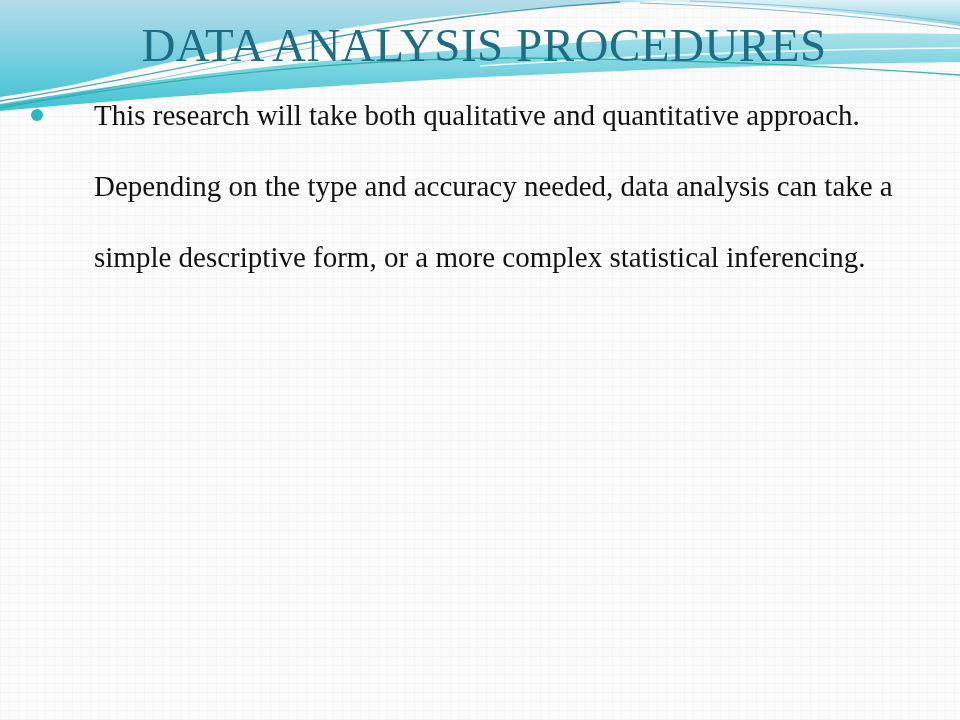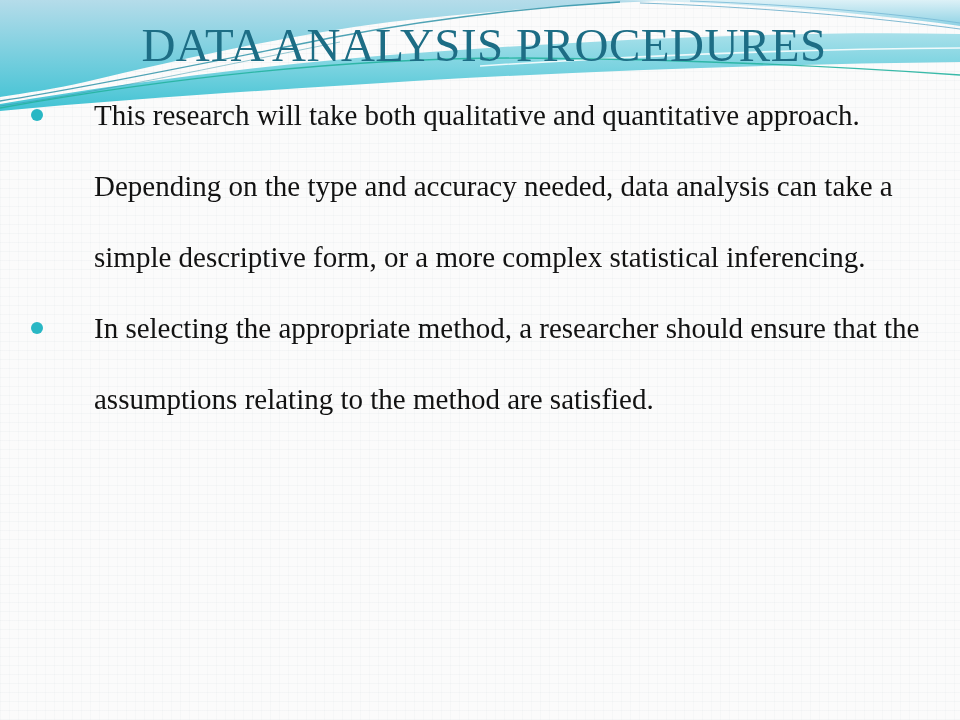--- a/index.html
+++ b/index.html
@@ -96,20 +96,16 @@
   </div>
 
   <h1 class="slide-title">DATA ANALYSIS PROCEDURES</h1>
 
   <div class="content">
     <ul class="bullet-list">
       <li class="bullet-item">
         <span class="bullet-dot"></span>
         <span class="bullet-text">This research will take both qualitative and quantitative approach. Depending on the type and accuracy needed, data analysis can take a simple descriptive form, or a more complex statistical inferencing.</span>
       </li>
-      <li class="bullet-item">
-        <span class="bullet-dot"></span>
-        <span class="bullet-text">In selecting the appropriate method, a researcher should ensure that the assumptions relating to the method are satisfied.</span>
-      </li>
     </ul>
   </div>
 
 </div>
 
 </body></html>

